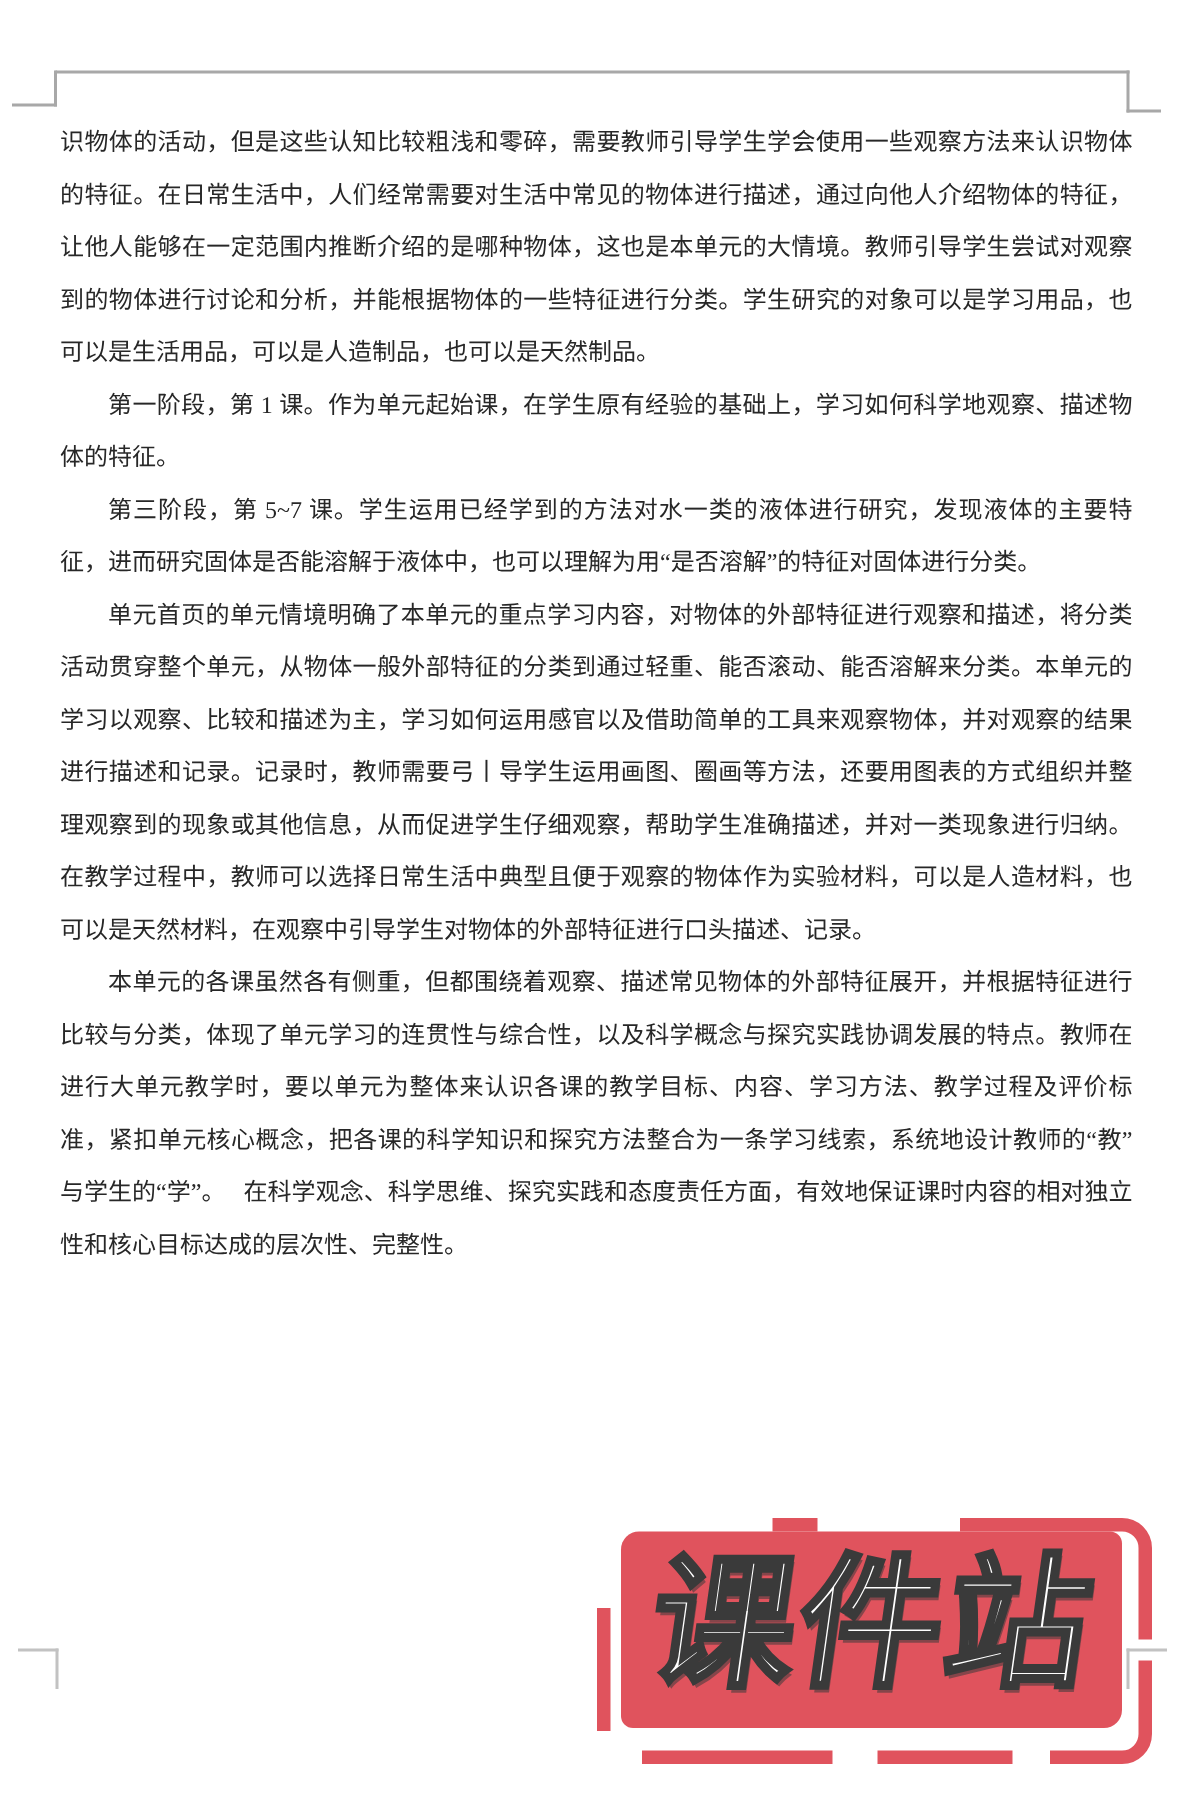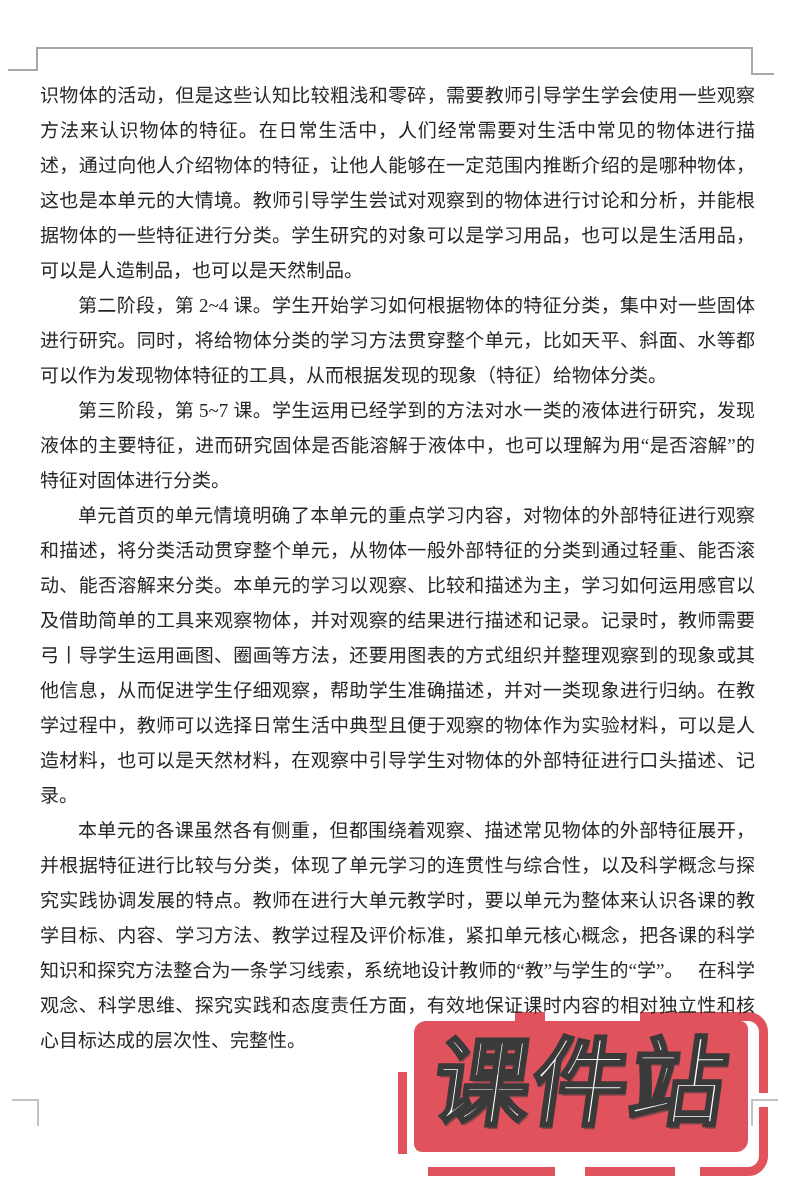--- a/index.html
+++ b/index.html
@@ -26,21 +26,21 @@
   
   .content {
     position: absolute;
     left: 40px;
     top: 78px;
     width: 715px;
     z-index: 3;
   }
   .para {
     margin: 0;
-    font-size: 19px;
+    font-size: 16px;
     line-height: 35px;
     text-align: justify;
     color: #272727;
     word-break: break-all;
   }
   .para.indent { text-indent: 2em; }
 
   
   .stamp { position: absolute; inset: 0; z-index: 1; }
   .stamp-border {
@@ -103,19 +103,19 @@
     <div class="mark" style="left:751px; top:47px; width:2px; height:28px;"></div>
     <div class="mark" style="left:751px; top:73px; width:23px; height:2px;"></div>
     <div class="mark light" style="left:12px; top:1099px; width:27px; height:2px;"></div>
     <div class="mark light" style="left:37px; top:1099px; width:2px; height:27px;"></div>
     <div class="mark light" style="left:751px; top:1099px; width:27px; height:2px;"></div>
     <div class="mark light" style="left:751px; top:1099px; width:2px; height:27px;"></div>
   </div>
 
   <div class="content">
       <p class="para">识物体的活动，但是这些认知比较粗浅和零碎，需要教师引导学生学会使用一些观察方法来认识物体的特征。在日常生活中，人们经常需要对生活中常见的物体进行描述，通过向他人介绍物体的特征，让他人能够在一定范围内推断介绍的是哪种物体，这也是本单元的大情境。教师引导学生尝试对观察到的物体进行讨论和分析，并能根据物体的一些特征进行分类。学生研究的对象可以是学习用品，也可以是生活用品，可以是人造制品，也可以是天然制品。</p>
-      <p class="para indent">第二阶段，第 2~4 课。学生开始学习如何根据物体的特征分类，集中对一些固体进行研究。同时，将给物体分类的学习方法贯穿整个单元，比如天平、斜面、水等都可以作为发现物体特征的工具，从而根据发现的现象（特征）给物体分类。</p>
+      <p class="para indent">第一阶段，第 1 课。作为单元起始课，在学生原有经验的基础上，学习如何科学地观察、描述物体的特征。</p>
       <p class="para indent">第三阶段，第 5~7 课。学生运用已经学到的方法对水一类的液体进行研究，发现液体的主要特征，进而研究固体是否能溶解于液体中，也可以理解为用“是否溶解”的特征对固体进行分类。</p>
       <p class="para indent">单元首页的单元情境明确了本单元的重点学习内容，对物体的外部特征进行观察和描述，将分类活动贯穿整个单元，从物体一般外部特征的分类到通过轻重、能否滚动、能否溶解来分类。本单元的学习以观察、比较和描述为主，学习如何运用感官以及借助简单的工具来观察物体，并对观察的结果进行描述和记录。记录时，教师需要弓丨导学生运用画图、圈画等方法，还要用图表的方式组织并整理观察到的现象或其他信息，从而促进学生仔细观察，帮助学生准确描述，并对一类现象进行归纳。在教学过程中，教师可以选择日常生活中典型且便于观察的物体作为实验材料，可以是人造材料，也可以是天然材料，在观察中引导学生对物体的外部特征进行口头描述、记录。</p>
       <p class="para indent">本单元的各课虽然各有侧重，但都围绕着观察、描述常见物体的外部特征展开，并根据特征进行比较与分类，体现了单元学习的连贯性与综合性，以及科学概念与探究实践协调发展的特点。教师在进行大单元教学时，要以单元为整体来认识各课的教学目标、内容、学习方法、教学过程及评价标准，紧扣单元核心概念，把各课的科学知识和探究方法整合为一条学习线索，系统地设计教师的“教”与学生的“学”。　 在科学观念、科学思维、探究实践和态度责任方面，有效地保证课时内容的相对独立性和核心目标达成的层次性、完整性。</p>
     </div>
 
 </div>
 
 </body></html>

